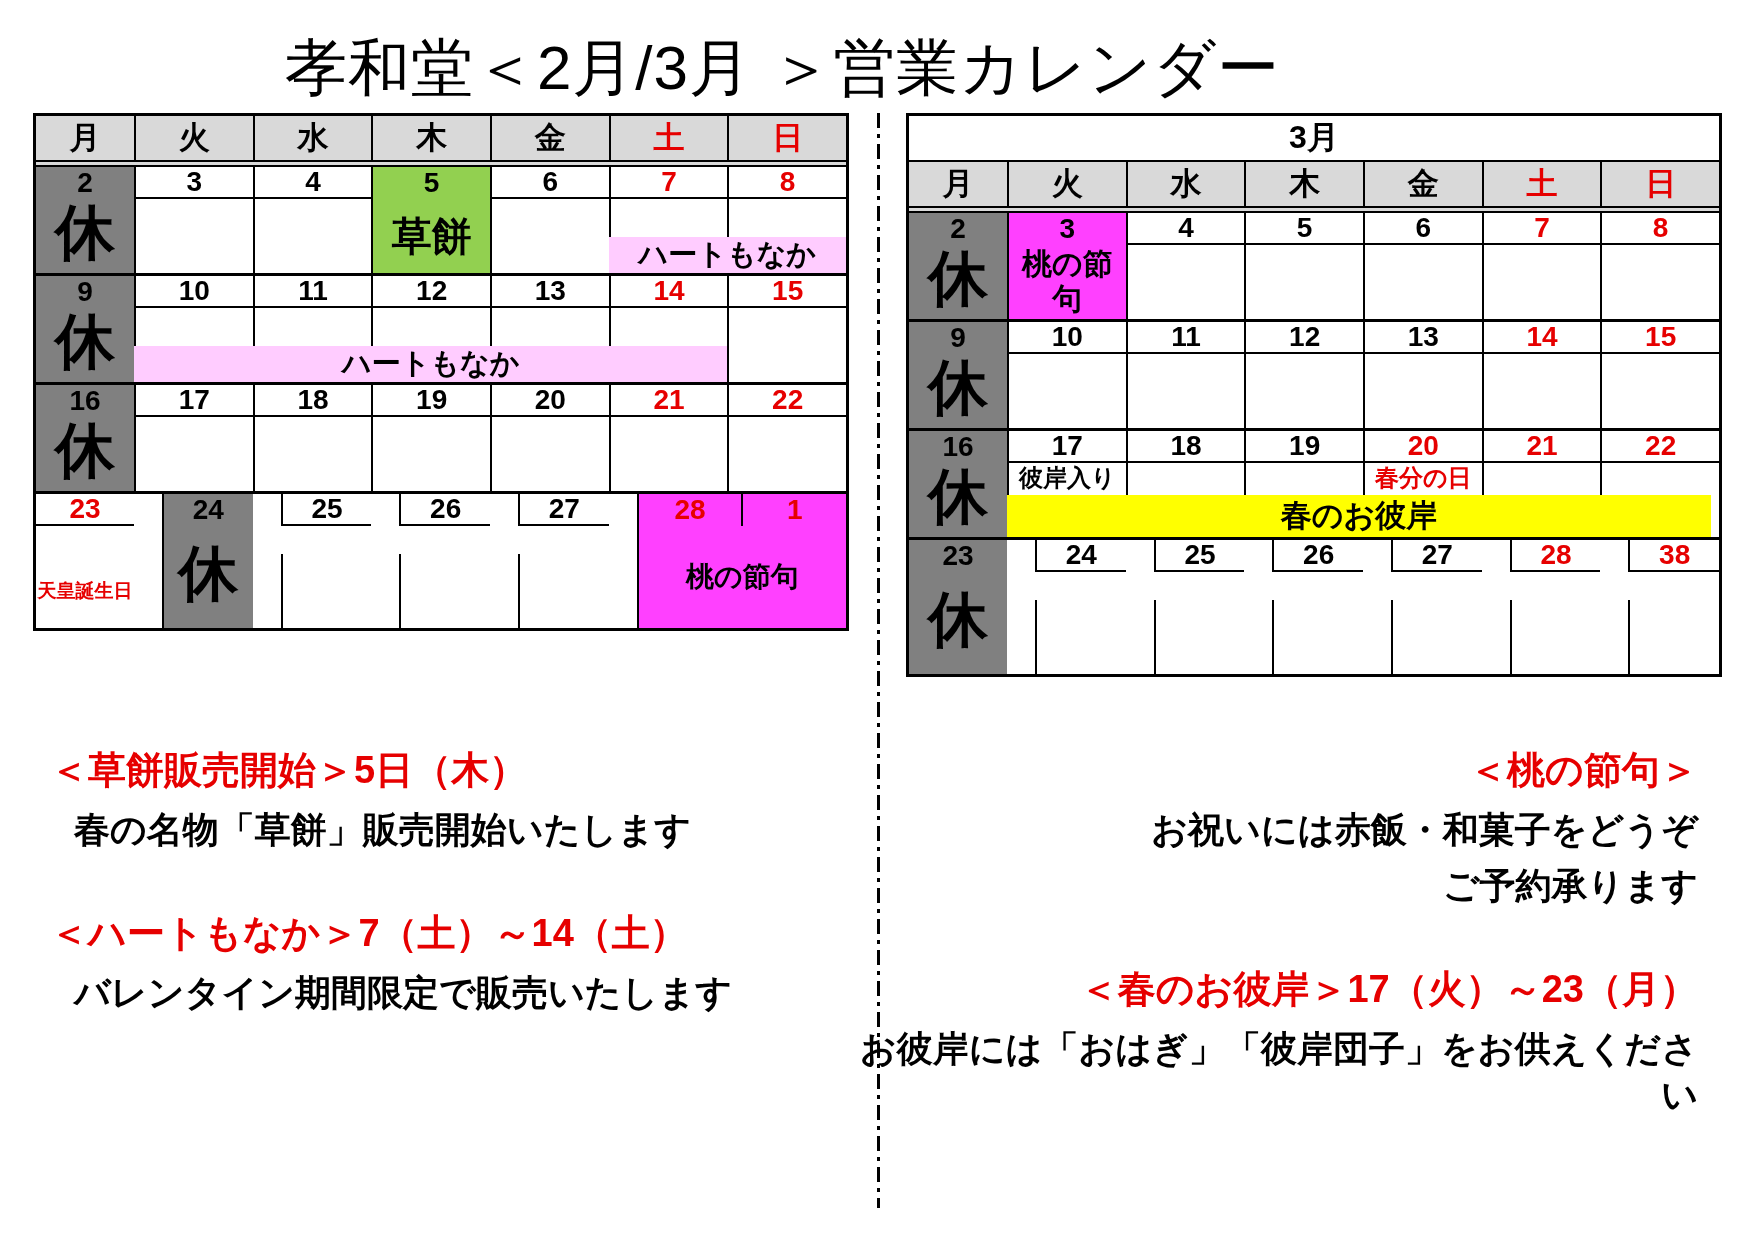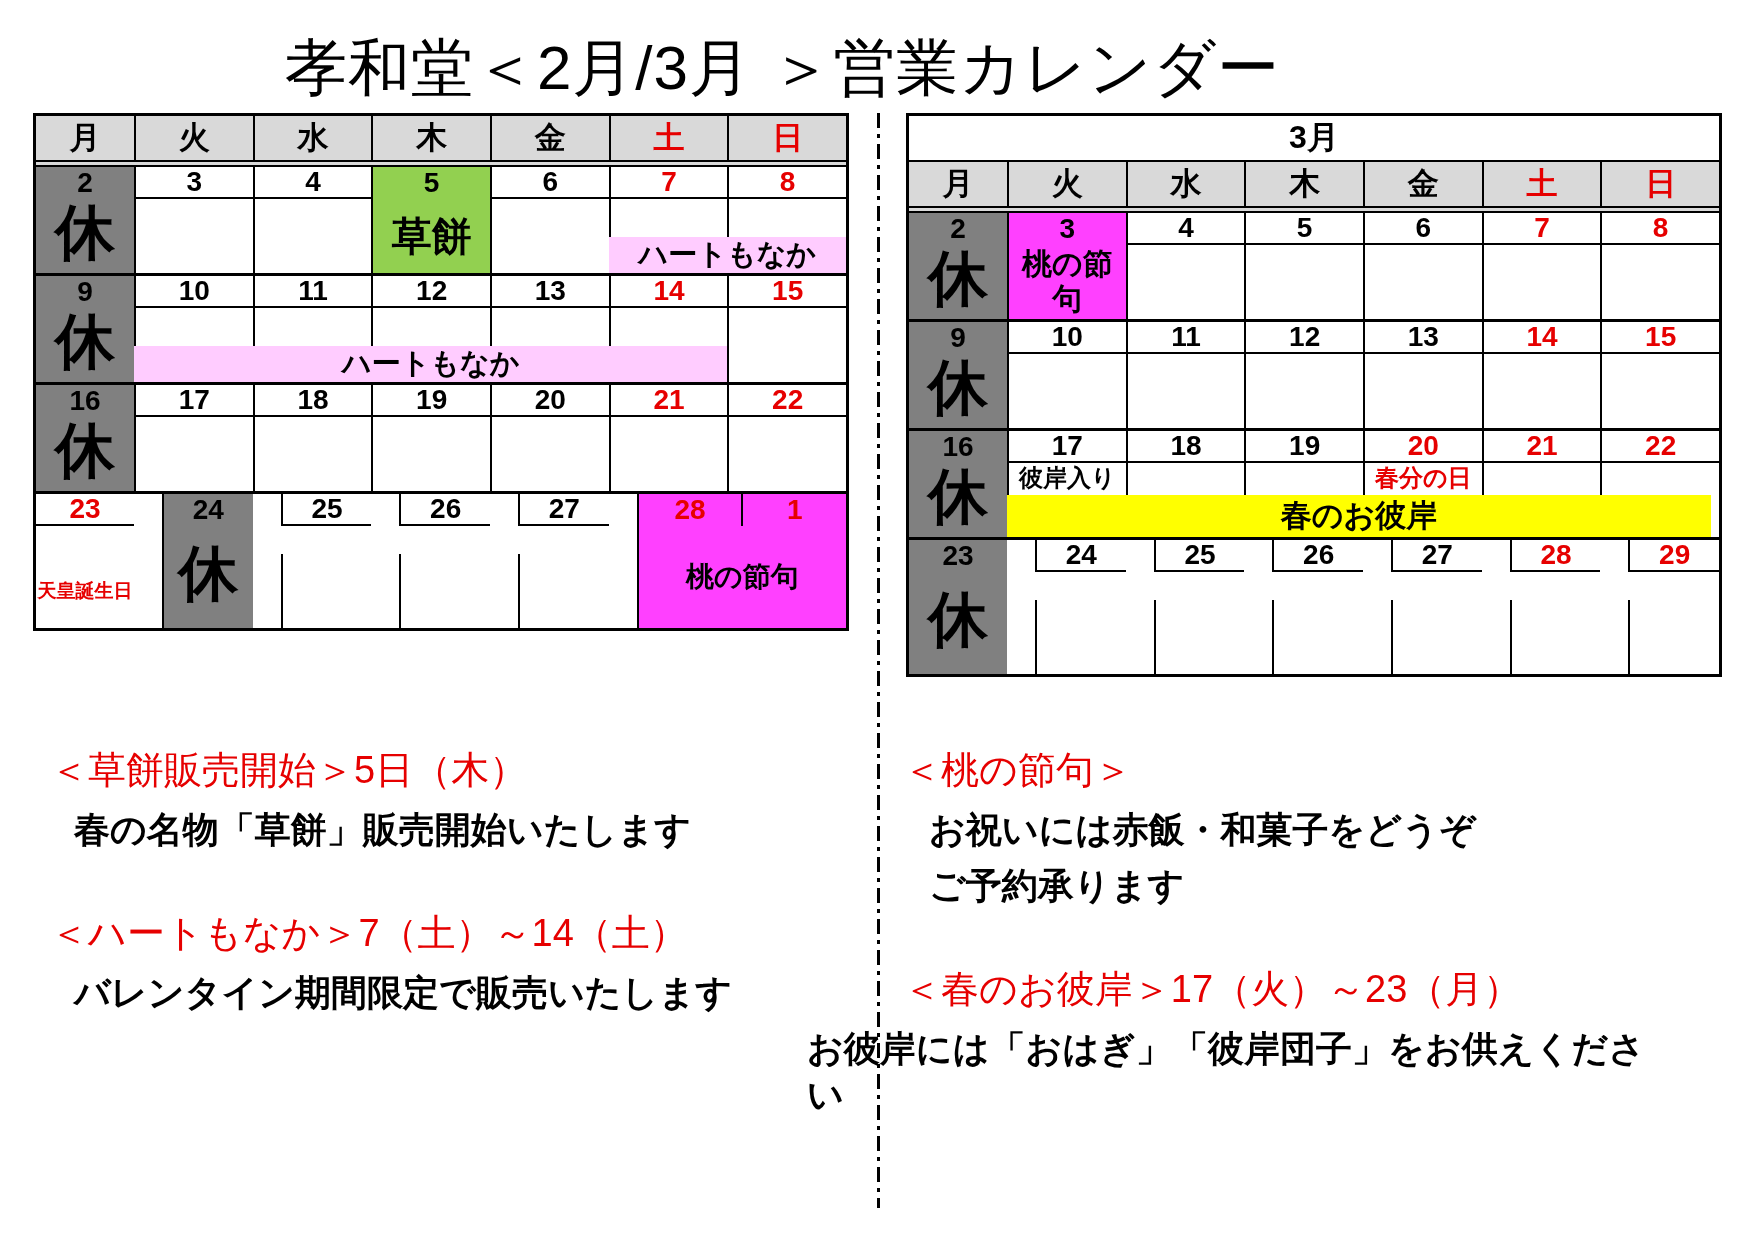--- a/index.html
+++ b/index.html
@@ -58,22 +58,22 @@
   .band.pink{background:var(--pink,#ffccff);}
   .band.yellow{background:var(--yellow,#ffff00);height:42px;font-size:31px;font-weight:bold;}
 
   
   .divider{position:absolute;left:877px;top:113px;width:3px;height:1095px;
            background:repeating-linear-gradient(180deg,#000 0 15px,transparent 15px 21px,#000 21px 25px,transparent 25px 31px);}
 
   
   .notes{position:absolute;top:748px;}
   .notes-left{left:50px;width:780px;}
-  .notes-right{left:807px;width:860px;}
-  .note-heading{color:var(--red,#e60000);font-size:38px;font-weight:normal;line-height:1.18;margin-bottom:14px;}
+  .notes-right{left:838px;width:860px;text-align:right;}
+  .note-heading{color:var(--red,#e60000);font-size:38px;font-weight:bold;line-height:1.18;margin-bottom:14px;}
   .note-line{font-size:36px;font-weight:600;line-height:1.28;margin-bottom:10px;}
   .indent{padding-left:24px;}
   .note-block + .note-block{margin-top:58px;}
   .r-indent{padding-left:96px;}
   .r-indent2{padding-left:122px;}
 </style>
 </head>
 <body>
 
 <div class="canvas">
@@ -252,21 +252,21 @@
         <div class="date-cell" style="grid-area: 1 / 2;">24</div>
         <div class="content-cell" style="grid-area: 2 / 2;"></div>
         <div class="date-cell" style="grid-area: 1 / 3;">25</div>
         <div class="content-cell" style="grid-area: 2 / 3;"></div>
         <div class="date-cell" style="grid-area: 1 / 4;">26</div>
         <div class="content-cell" style="grid-area: 2 / 4;"></div>
         <div class="date-cell" style="grid-area: 1 / 5;">27</div>
         <div class="content-cell" style="grid-area: 2 / 5;"></div>
         <div class="date-cell red" style="grid-area: 1 / 6;">28</div>
         <div class="content-cell" style="grid-area: 2 / 6;"></div>
-        <div class="date-cell red" style="grid-area: 1 / 7;">29</div>
+        <div class="date-cell red" style="grid-area: 1 / 7;">38</div>
         <div class="content-cell" style="grid-area: 2 / 7;"></div>
       </div>
     </div>
 
   <div class="notes notes-left">
     <div class="note-block">
       <div class="note-heading">＜草餅販売開始＞5日（木）</div>
       <div class="note-line indent">春の名物「草餅」販売開始いたします</div>
     </div>
     <div class="note-block">

